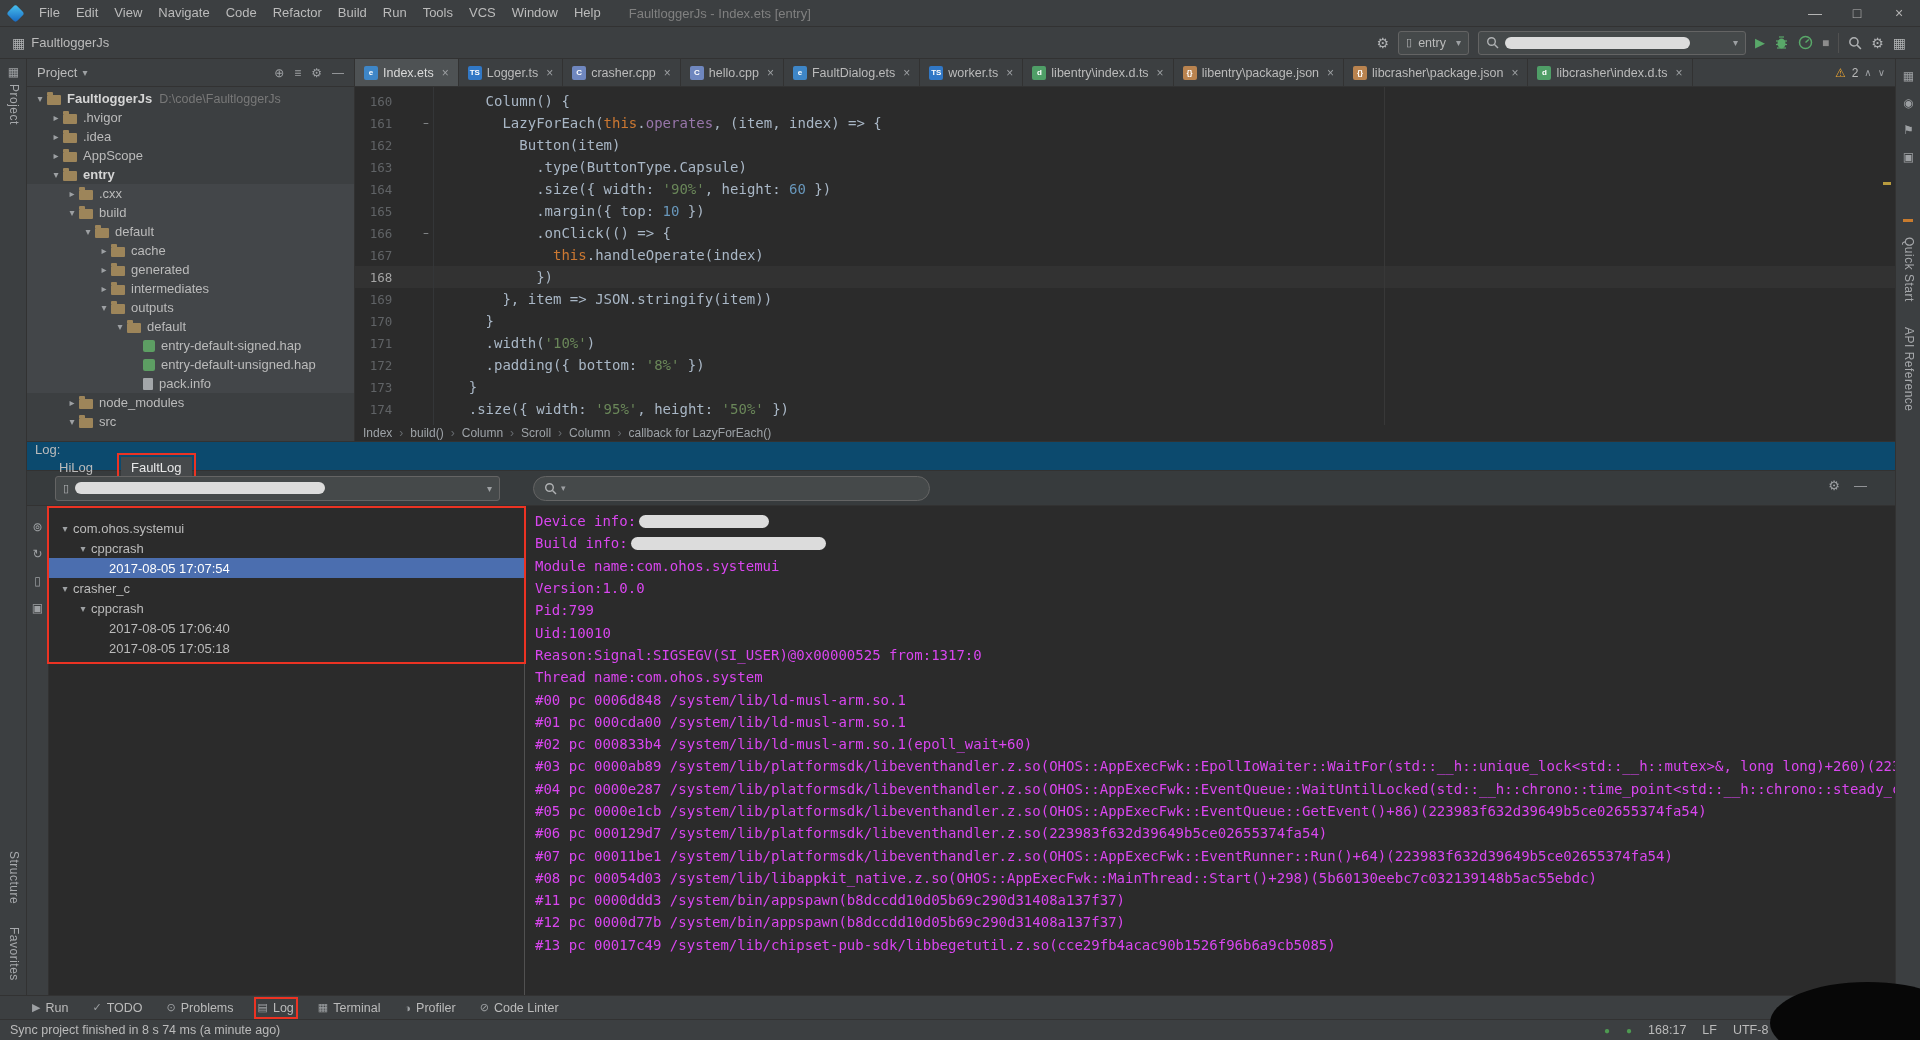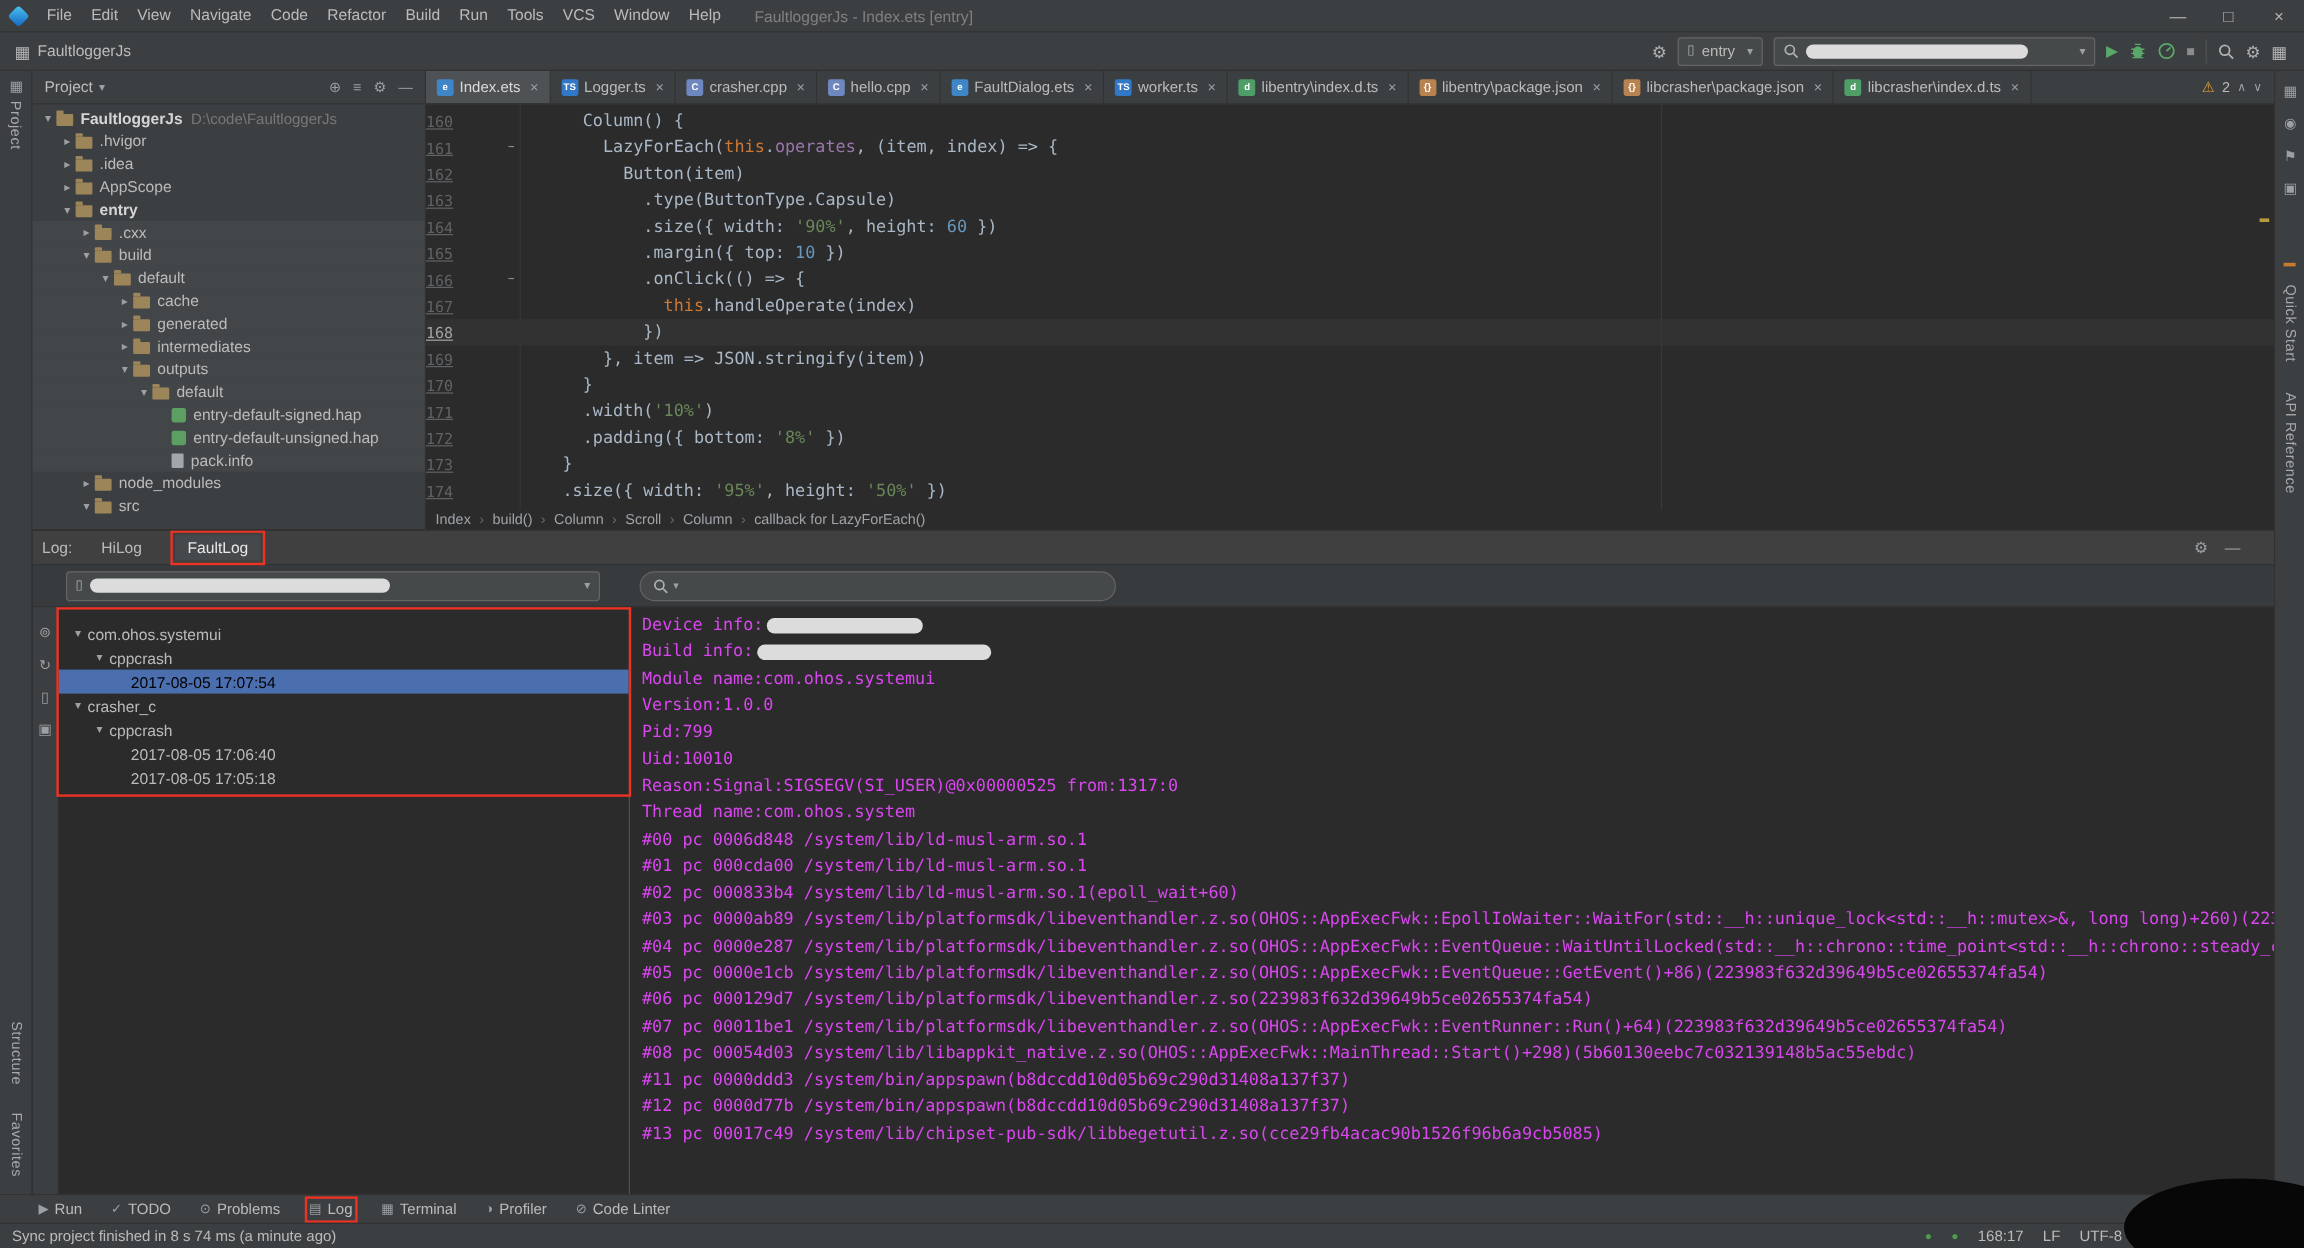--- a/index.html
+++ b/index.html
@@ -78,21 +78,21 @@
   .warn-widget { margin-left:auto; display:flex; align-items:center; gap:6px; padding:0 10px; flex:none; }
   .warn-ico { color:#f0a732; font-size:12px; }
   .warn-count { font-size:12px; color:#bbbbbb; }
   .chev { color:#9da0a3; font-size:10px; }
   .code { position:relative; height:338px; overflow:hidden; padding-top:3px;
           font-family:"DejaVu Sans Mono", monospace; }
   .margin-guide { position:absolute; left:1029px; top:0; bottom:0; width:1px; background:#383838; }
   .gutter-line { position:absolute; left:78px; top:0; bottom:0; width:1px; background:#343638; }
   .cl { height:22px; display:flex; align-items:center; }
   .cl.cur { background:#323232; }
-  .cl-num { width:62px; text-align:left; padding-right:10px; color:#606366; font-size:12.5px; flex:none;text-decoration:underline; }
+  .cl-num { width:62px; text-align:center; padding-right:10px; color:#606366; font-size:12.5px; flex:none; }
   .cl.cur .cl-num { color:#a4a4a4; }
   .cl-fold { width:18px; flex:none; text-align:center; }
   .cl-fold.has { font-size:9px; color:#9da0a3; }
   .cl-fold.has span, .cl-fold.has { line-height:9px; }
   .cl-code { white-space:pre; font-size:14px; }
   .tk-d { color:#a9b7c6; } .tk-k { color:#cc7832; } .tk-s { color:#6a8759; }
   .tk-n { color:#6897bb; } .tk-f { color:#9876aa; }
   .err-stripe { position:absolute; right:4px; top:95px; width:8px; height:3px; background:#b89b3e; }
   .breadcrumb { height:16px; display:flex; align-items:center; gap:7px; padding-left:8px;
                 font-size:12px; color:#9ea3a8; background:#2b2b2b; }
@@ -104,42 +104,42 @@
   .rs-icons { position:absolute; top:10px; left:0; width:25px; display:flex; flex-direction:column;
               align-items:center; gap:13px; }
   .rs-icons span { color:#9da0a3; font-size:12px; }
   .rs-mark { position:absolute; top:160px; left:7px; width:10px; height:3px; background:#c87b2e; }
   .rs-l1 { position:absolute; top:178px; left:6px; }
   .rs-l2 { position:absolute; top:268px; left:6px; }
 
   
   #log-panel { position:absolute; left:27px; top:441px; width:1868px; height:554px; background:#2b2b2b;
                border-top:1px solid #323232; overflow:hidden; }
-  .lp-header { height:29px; background:#404040; border-bottom:1px solid #323232; display:flex;
-               align-items:center; padding-left:8px; }
+  .lp-header { height:29px; background:#0c4a6e; border-bottom:1px solid #323232; display:flex;
+               align-items:flex-start; padding-left:8px;flex-direction:column; }
   .lp-label { font-size:13px; color:#bbbbbb; }
   .lp-tabs { display:flex; align-items:center; margin-left:14px; gap:18px; }
   .lp-tab { padding:3px 10px; font-size:13px; color:#bbbbbb; }
   .lp-tab.sel { background:#46494b; color:#e8e8e8; }
   .lp-hicons { margin-left:auto; display:flex; gap:14px; padding-right:28px; }
   .lp-hicons span { color:#9da0a3; font-size:13px; }
   .lp-controls { height:35px; background:#373b3d; border-bottom:1px solid #323232; display:flex;
                  align-items:center; padding-left:28px; }
   .lp-device { width:445px; height:25px; }
   .lp-device .arrow { margin-left:auto; }
   .lp-search { width:397px; height:25px; margin-left:33px; background:#45494a; border:1px solid #646464;
                border-radius:13px; display:flex; align-items:center; gap:4px; padding:0 10px; }
   .lp-search .arrow { color:#9da0a3; font-size:9px; }
   .lp-body { display:flex; height:490px; }
   .lp-strip { width:22px; background:#3c3f41; border-right:1px solid #323232; display:flex;
               flex-direction:column; align-items:center; padding-top:14px; gap:13px; flex:none; }
   .lp-strip span { color:#9da0a3; font-size:12px; }
   .lp-tree { width:475px; flex:none; padding-top:12px; overflow:hidden; }
   .lt-row { height:20px; display:flex; align-items:center; font-size:13px; color:#bbbbbb; white-space:nowrap; }
-  .lt-row.sel { background:#4b6eaf; color:#000000; }
+  .lt-row.sel { background:#4b6eaf; color:#ffffff; }
   .lt-arrow { width:16px; text-align:center; color:#9da0a3; font-size:10px; flex:none; }
   .lp-div { width:1px; background:#515151; flex:none; }
   .lp-detail { flex:1; overflow:hidden; padding:4px 0 0 10px; }
   .ld-line { height:22.3px; white-space:pre; font-family:"DejaVu Sans Mono", monospace; font-size:14px;
              color:#d946ef; display:flex; align-items:center; }
   .ld-line .blob { height:13px; margin-left:3px; }
   .redbox-tree { position:absolute; left:20px; top:64px; width:479px; height:158px;
                  border:2px solid #ec3323; z-index:30; pointer-events:none; }
   .annot { outline:2px solid #ec3323; outline-offset:2px; }
 

